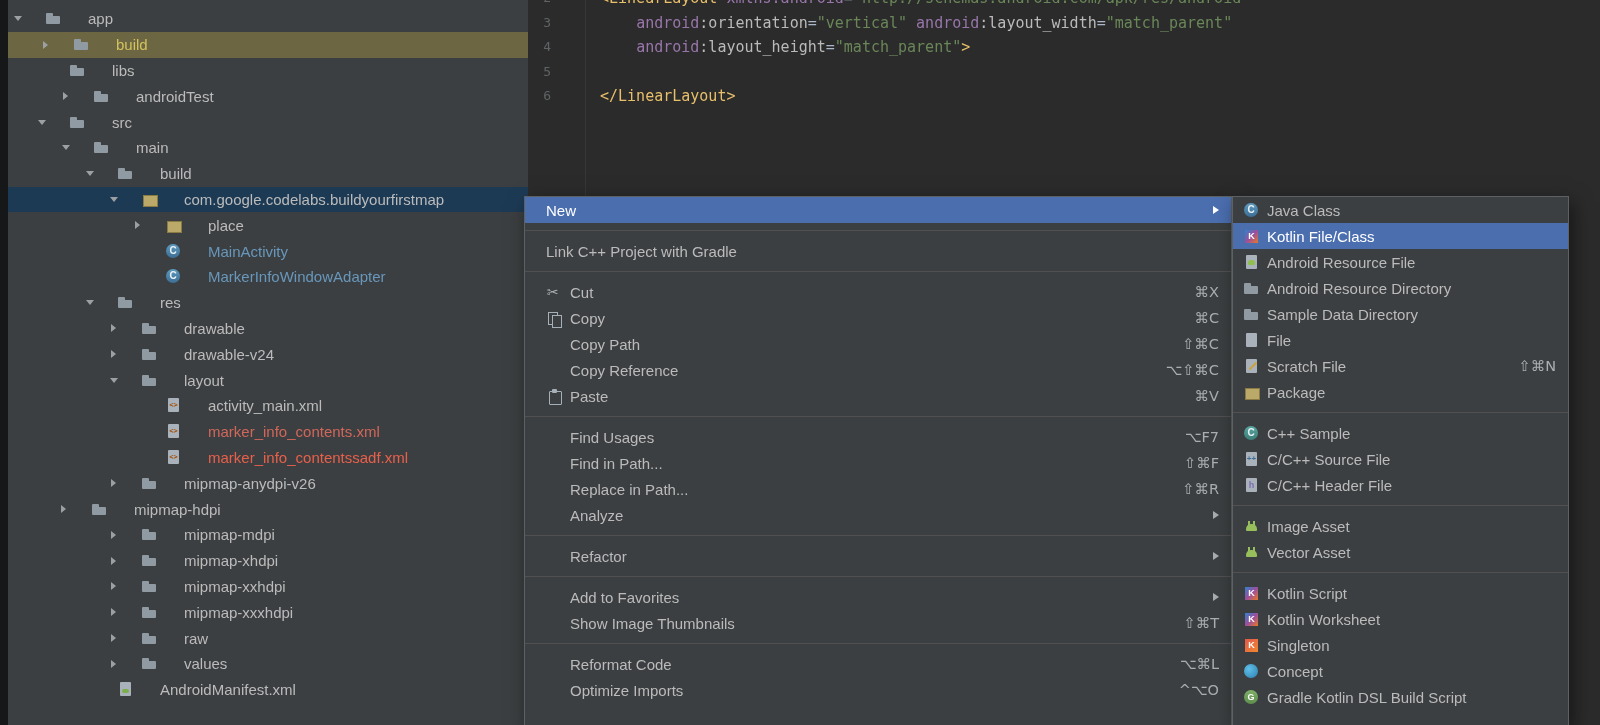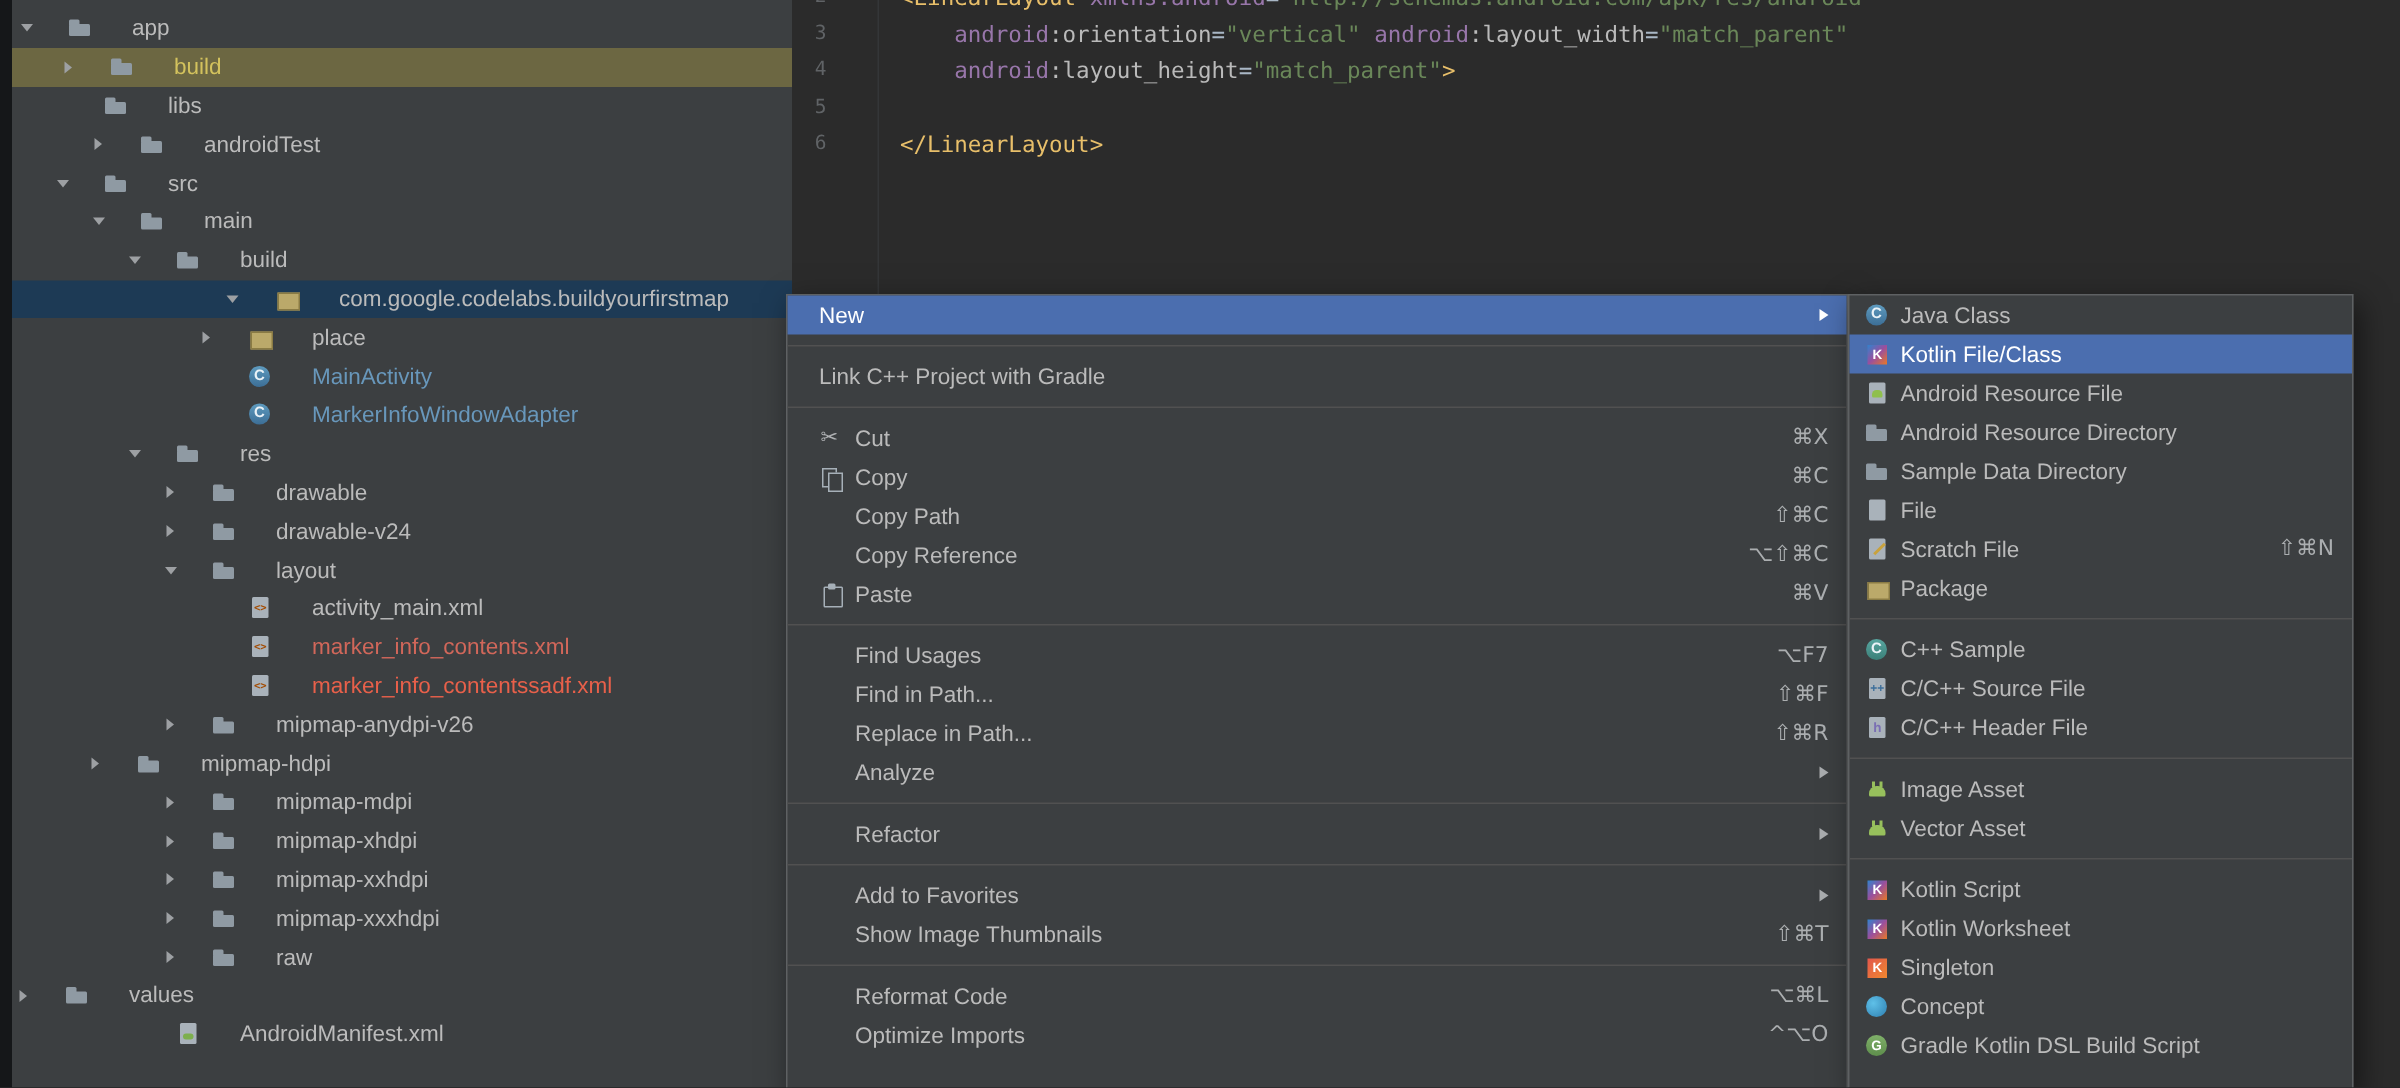--- a/index.html
+++ b/index.html
@@ -25,21 +25,21 @@
   .tok-plain  { color:var(--code-plain); }
 
   
   .left-strip { position:absolute; left:0; top:0; width:8px; height:725px; background:var(--window-edge); z-index:2; }
 
   
   .project-panel { position:absolute; left:8px; top:0; width:520px; height:725px; background:var(--panel-bg); overflow:hidden; z-index:1; }
   .tree { padding-top:6px; }
   .tree-row { display:flex; align-items:center; height:25.8px; font-size:15px; color:var(--tree-text); white-space:nowrap;gap:20px; }
   .tree-row.hl-olive { background:var(--tree-selection-olive); }
-  .tree-row.hl-blue  { background:var(--tree-selection-blue);justify-content:center; }
+  .tree-row.hl-blue  { background:var(--tree-selection-blue); }
   .tree-arrow { flex:0 0 15px; display:flex; align-items:center; justify-content:center; height:100%; }
   .tree-arrow.down::before  { content:""; border-left:4.5px solid transparent; border-right:4.5px solid transparent; border-top:5.5px solid #9da0a3; }
   .tree-arrow.right::before { content:""; border-top:4.5px solid transparent; border-bottom:4.5px solid transparent; border-left:5.5px solid #9da0a3; }
   .tree .icon { margin-right:6px; }
   .ts-excluded   { color:var(--excluded-text); }
   .ts-modified   { color:var(--modified-text); }
   .ts-untracked  { color:var(--untracked-text); }
   .ts-untracked2 { color:var(--untracked-bright-text); }
 
   
@@ -249,21 +249,21 @@
         <div class="tree-row" style="padding-left: 98px;">
           <span class="tree-arrow right"></span>
           <span class="icon folder-icon"></span>
           <span class="tree-label">mipmap-xxxhdpi</span>
         </div>
         <div class="tree-row" style="padding-left: 98px;">
           <span class="tree-arrow right"></span>
           <span class="icon folder-icon"></span>
           <span class="tree-label">raw</span>
         </div>
-        <div class="tree-row" style="">
+        <div class="tree-row" style="padding-left: 98px;">
           <span class="tree-arrow right"></span>
           <span class="icon folder-icon"></span>
           <span class="tree-label">values</span>
         </div>
         <div class="tree-row" style="padding-left: 74px;">
           <span class="tree-arrow none"></span>
           <span class="icon manifest-icon"></span>
           <span class="tree-label">AndroidManifest.xml</span>
         </div>
       </div>

